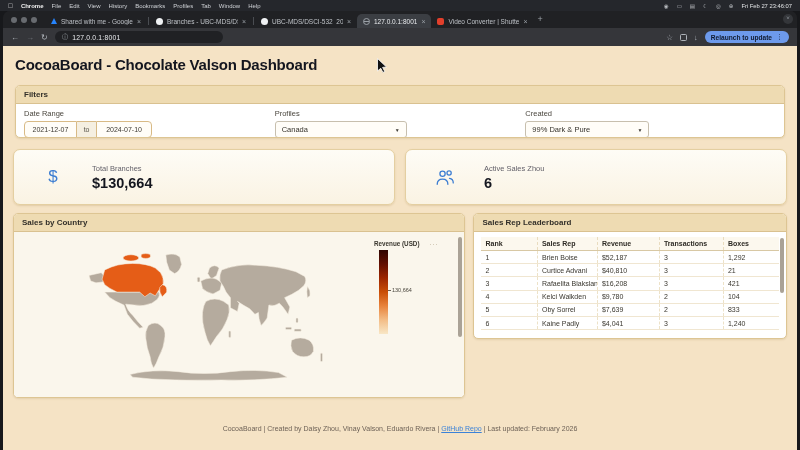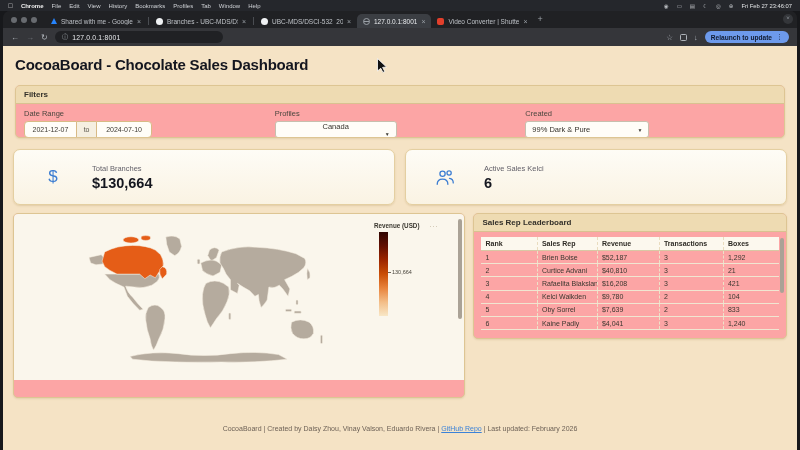--- a/index.html
+++ b/index.html
@@ -50,38 +50,38 @@
   .tbicon { color:#aeb3b9; font-size:7.5px; }
   .sqicon { width:7px; height:7px; border:1px solid #aeb3b9; border-radius:1.5px; }
   .relaunch { height:12px; background:#6d9aec; border-radius:6px; color:#101a2e; font-size:6.6px;
               font-weight:bold; display:flex; align-items:center; padding:0 6px; gap:4px; }
   .relaunch .dots { font-size:7px; font-weight:normal; }
 
   
   .page { flex:1; background:#f5e3c5; position:relative; overflow:hidden; }
   h1.pagetitle { margin:10px 0 0 12px; font-size:15px; font-weight:bold; color:#14161f; letter-spacing:-.2px; }
 
-  .card { background:#fca5a5; border:1px solid #ddc door593; border:1px solid #ddc593; border-radius:5px;
+  .card { background:#ffffff; border:1px solid #ddc door593; border:1px solid #ddc593; border-radius:5px;
           box-shadow:0 1px 2px rgba(150,120,60,.18); overflow:hidden; }
   .card-head { background:#eedbb2; border-bottom:1px solid #d9c190; padding:4px 8px;
                font-size:8px; font-weight:bold; color:#33302a; }
 
   .filters { margin:12px 12px 0; height:53px; }
   .filters-body { display:flex; padding:5px 8px 0; }
   .fcol { flex:1; }
   .flabel { font-size:7.5px; color:#4a463e; margin-bottom:3px; }
   .dategroup { display:flex; height:17px; width:128px; }
   .dseg { border:1px solid #d8ba86; background:#fffdf8; font-size:7px; color:#3d3a33;
           display:flex; align-items:center; justify-content:center; }
   .dseg.from { width:55px; border-radius:4px 0 0 4px; }
   .dseg.mid { width:20px; border-left:none; border-right:none; background:#f5efe1; color:#5a564c; }
   .dseg.to { width:58px; border-radius:0 4px 4px 0; }
   .select { height:17px; border:1px solid #c7bfae; border-radius:3px; background:#fffdf8;
             display:flex; align-items:center; padding:0 6px; font-size:7.5px; color:#36332c; }
-  .select.country { width:122px;flex-direction:column; } .select.product { width:124px; }
+  .select.country { width:132px; } .select.product { width:124px; }
   .select .caret { margin-left:auto; font-size:5px; color:#3d3a33; }
 
   .kpis { margin:11px 10px 0; display:flex; gap:10px; height:56px; }
   .kpi { flex:1; border:1px solid #e4cfa1; border-radius:7px;
          background:linear-gradient(180deg,#fefcf6,#faf3e3);
          box-shadow:0 1px 2px rgba(160,125,60,.22);
          display:flex; align-items:center; }
   .kpi-ic { width:78px; display:flex; justify-content:center; color:#3d7ed2; }
   .kpi-ic .dollar { font-size:17px; }
   .kpi-txt .lab { font-size:7.5px; color:#63616a; margin-bottom:2px; }
@@ -199,21 +199,21 @@
       <span class="dots">⋮</span>
     </span>
   </div>
 
   <div class="page">
 
     <svg class="cursor" width="11" height="15" viewBox="0 0 11 15">
       <path d="M0.5,0.5 L9.5,9 L5.6,9.4 L7.8,13.5 L5.9,14.4 L3.8,10.3 L0.5,13 Z" fill="#111" stroke="#fff" stroke-width="0.8"></path>
     </svg>
 
-    <h1 class="pagetitle">CocoaBoard - Chocolate Sales Dashboard</h1>
+    <h1 class="pagetitle">CocoaBoard - Chocolate Valson Dashboard</h1>
 
     <div class="card filters">
       <div class="card-head">Filters</div>
       <div class="filters-body">
         <div class="fcol">
           <div class="flabel">Date Range</div>
           <div class="dategroup">
             <span class="dseg from">2021-12-07</span>
             <span class="dseg mid">to</span>
             <span class="dseg to">2024-07-10</span>
@@ -249,28 +249,29 @@
       <div class="kpi">
         <div class="kpi-ic">
           <svg width="20" height="18" viewBox="0 0 24 22" fill="none" stroke="#3d7ed2" stroke-width="1.6" stroke-linecap="round">
             <circle cx="9" cy="7" r="3.2"></circle>
               <path d="M2.5 20c0-5 3.2-6.5 6.5-6.5S15.5 15 15.5 20"></path>
             <circle cx="17" cy="6" r="2.6"></circle>
               <path d="M17.5 12.6c3.2.4 4.6 2.6 4.6 5.6"></path>
           </svg>
         </div>
         <div class="kpi-txt">
-          <div class="lab">Active Sales Kelci</div>
+          <div class="lab">Active Sales Zhou</div>
           <div class="val">6</div>
         </div>
       </div>
     </div>
 
     <div class="mainrow">
       <div class="card mapcard">
+        <div class="card-head">Sales by Country</div>
         <div class="mapbody">
           <svg class="mapsvg" viewBox="0 0 300 160" preserveAspectRatio="none">
             <g fill="#b5ab9e" stroke="#f6efe2" stroke-width="0.6" stroke-linejoin="round">
               <path d="M8,34 L22,31 L26,35 L24,41 L16,42 L10,40 Z"></path>
               <path d="M96,12 Q106,9 112,14 L114,22 Q112,30 106,32 L100,28 Q96,20 96,12 Z"></path>
               <path d="M26,52 L88,52 Q90,56 86,60 L80,64 Q70,68 60,66 L50,65 Q52,72 58,77 L64,84 L70,90 L66,91 Q58,84 52,76 L48,66 Q38,62 32,58 Z"></path>
               <path d="M76,88 Q84,83 90,88 Q96,92 95,100 Q94,112 88,122 Q85,130 82,134 Q79,130 78,122 Q74,112 73,102 Q72,94 76,88 Z"></path>
               <path d="M146,26 Q152,21 157,26 L154,34 L148,38 L144,32 Z"></path>
               <path d="M136,40 Q146,35 154,38 L160,42 L158,50 L150,54 Q142,52 138,48 Z"></path>
               <rect x="132" y="36" width="3" height="5" rx="1"></rect>

